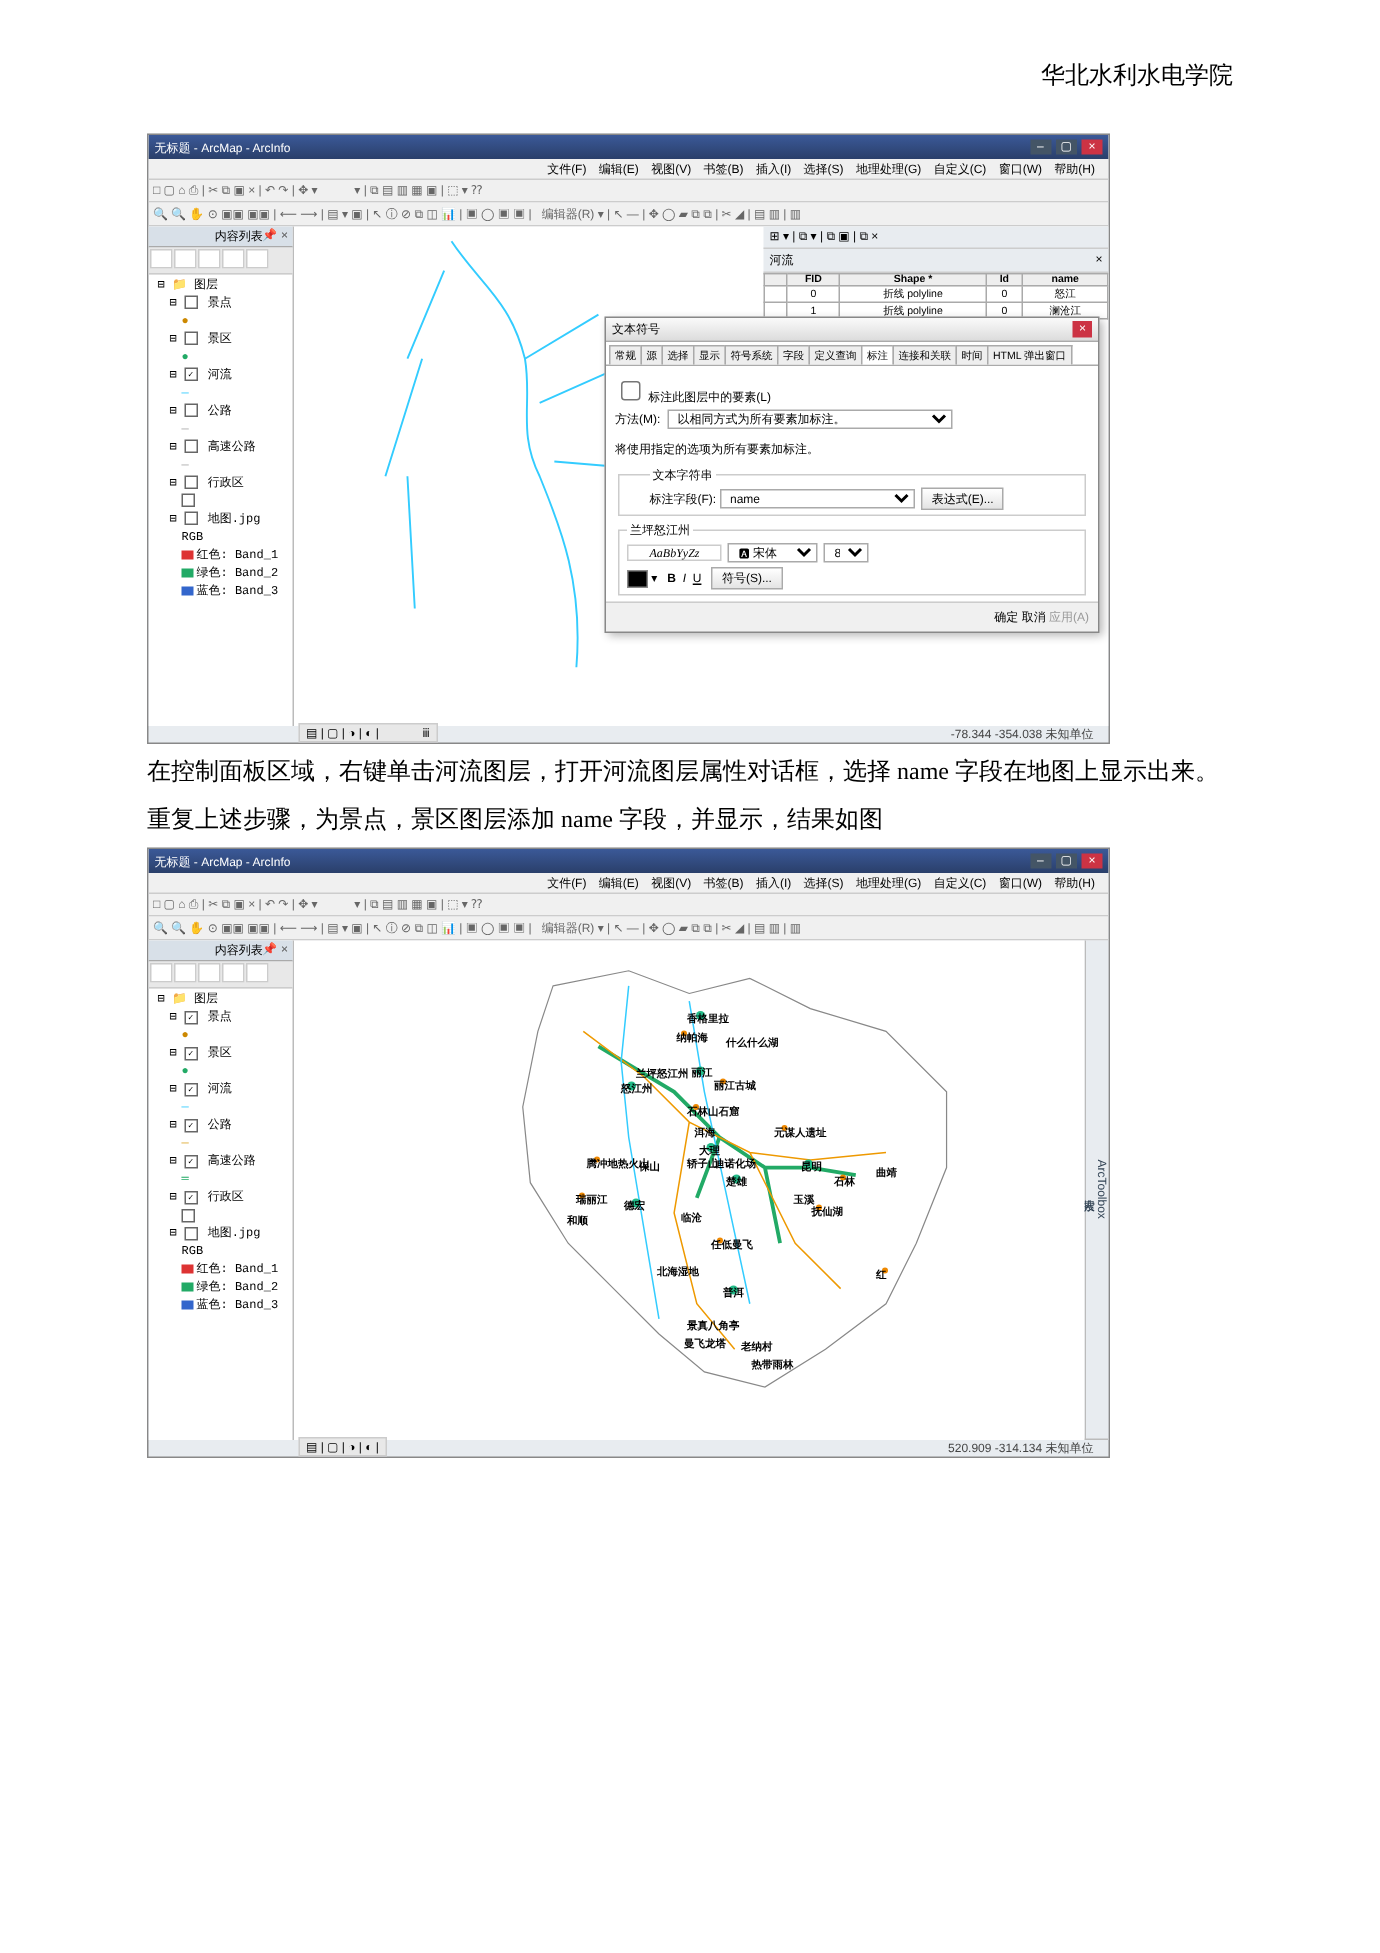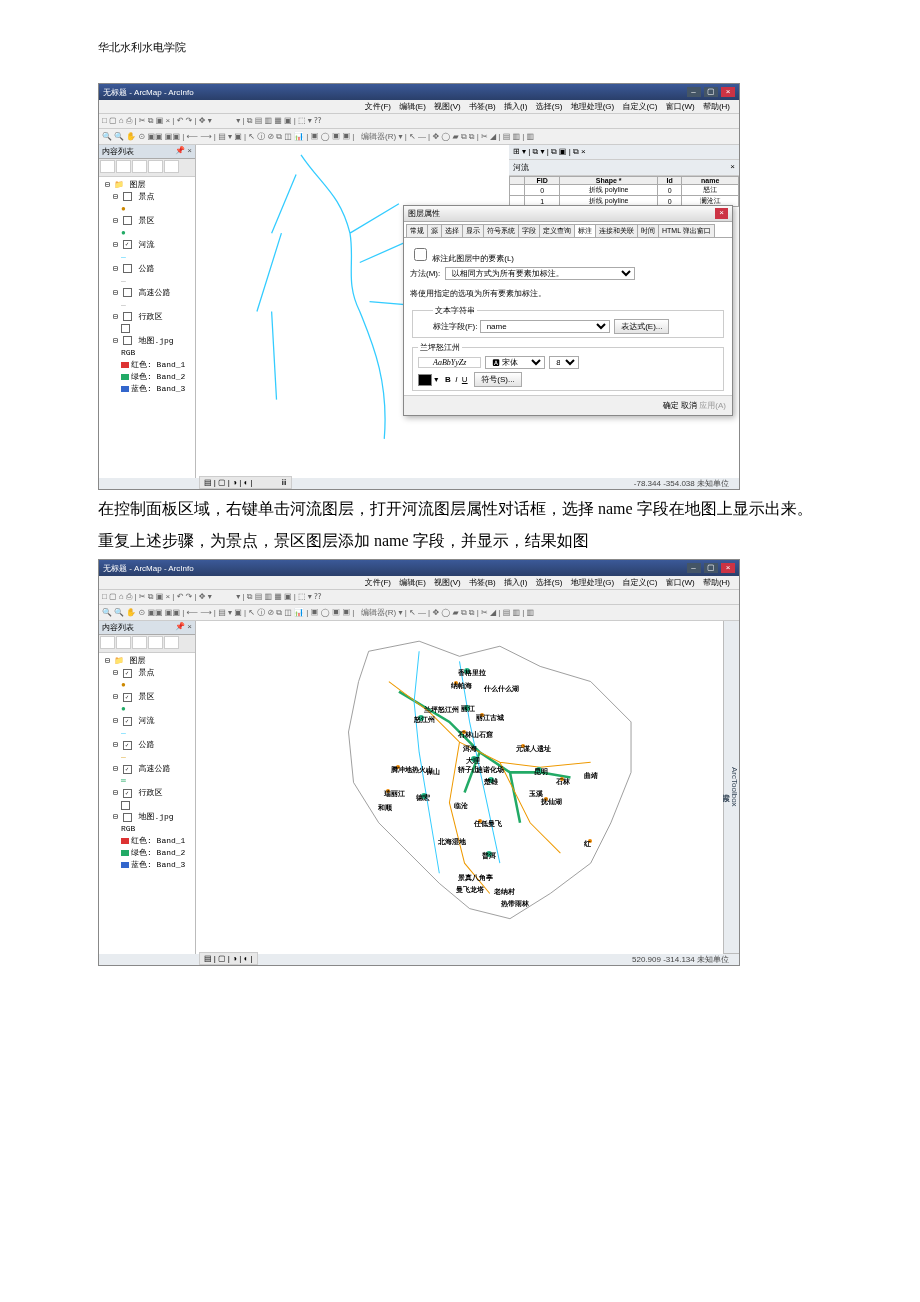--- a/index.html
+++ b/index.html
@@ -6,22 +6,22 @@
     margin: 0;
     background: #fff;
     font-family: "SimSun", "宋体", serif;
     font-size: 16px;
     width: 920px;
   }
   .page {
     padding: 40px 98px 40px 98px;
   }
   .header-title {
-    text-align: left;
-    font-size: 11px;
+    text-align: right;
+    font-size: 16px;
     margin-bottom: 28px;
   }
   .body-text {
     font-size: 16px;
     line-height: 1.6;
     margin: 6px 0;
   }
   .screenshot {
     width: 640px;
     height: 405px;
@@ -87,21 +87,21 @@
     border-right: 1px solid #bbb;
     display: flex;
     flex-direction: column;
   }
   .toc-header {
     background: #d8e0e8;
     border-bottom: 1px solid #aaa;
     font-size: 8px;
     padding: 1px 3px;
     display: flex;
-    justify-content: space-between;
+    justify-content: flex-end;
   }
   .toc-header .x { color: #555; }
   .toc-tabs {
     background: #e8e8e8;
     border-bottom: 1px solid #ccc;
     padding: 1px;
   }
   .toc-tabs .tab {
     display: inline-block;
     width: 13px;
@@ -363,21 +363,21 @@
                   <td>折线 polyline</td>
                   <td>0</td>
                   <td>澜沧江</td>
                 </tr>
           </tbody>
             </table>
         </div>
 
         <div class="dialog">
           <div class="dialog-title">
-            <span>图层属性</span>
+            <span>文本符号</span>
             <span class="close">×</span>
           </div>
           <div class="dialog-tabs">
             <span>常规</span><span>源</span><span>选择</span><span>显示</span><span>符号系统</span><span>字段</span><span>定义查询</span><span class="active">标注</span><span>连接和关联</span><span>时间</span><span>HTML 弹出窗口</span>
           </div>
           <div class="dialog-body">
             <div class="row"><input type="checkbox" style=""> <span>标注此图层中的要素(L)</span></div>
             <div class="row"><span>方法(M):</span>&nbsp;&nbsp;<select style="width:190px"><option>以相同方式为所有要素加标注。</option></select></div>
             <div class="row" style="margin-top:8px">将使用指定的选项为所有要素加标注。</div>
             <fieldset style="border:1px solid #ccc;margin-top:6px;padding:3px 20px">

